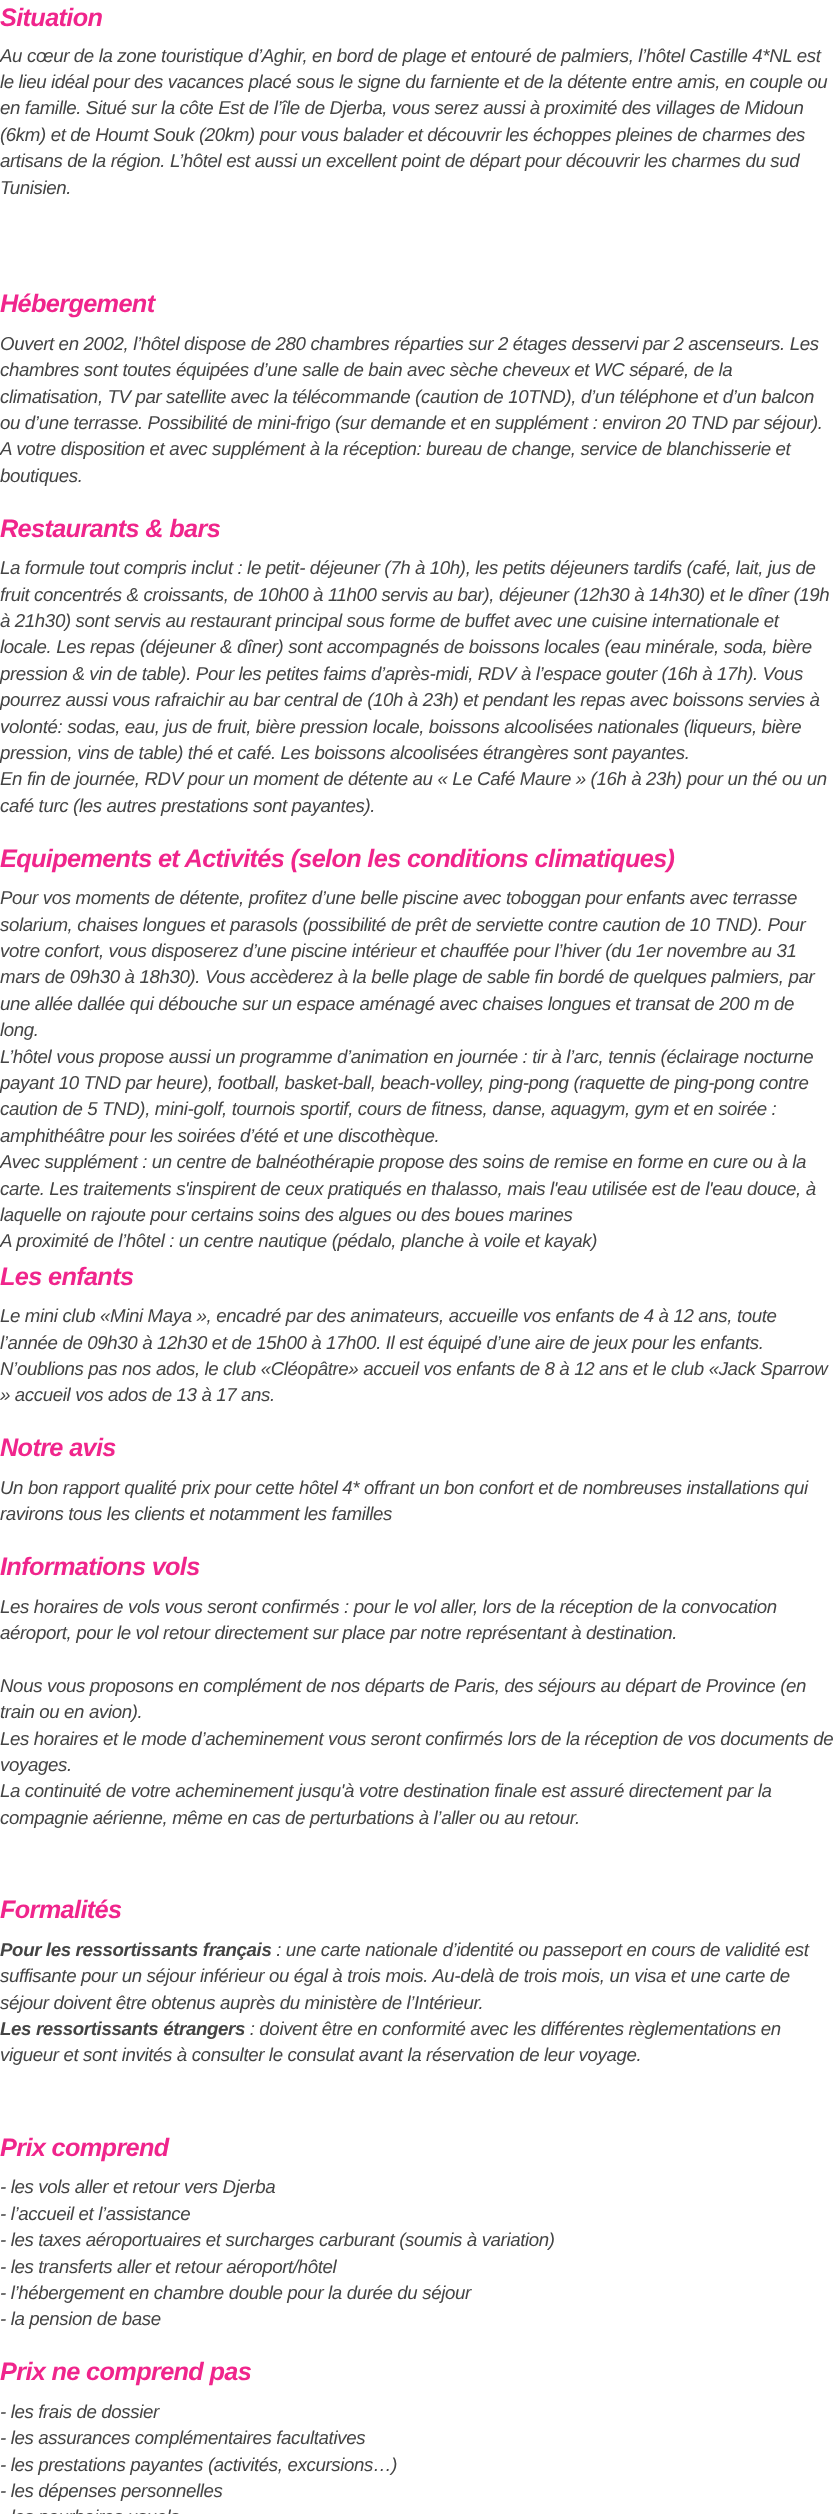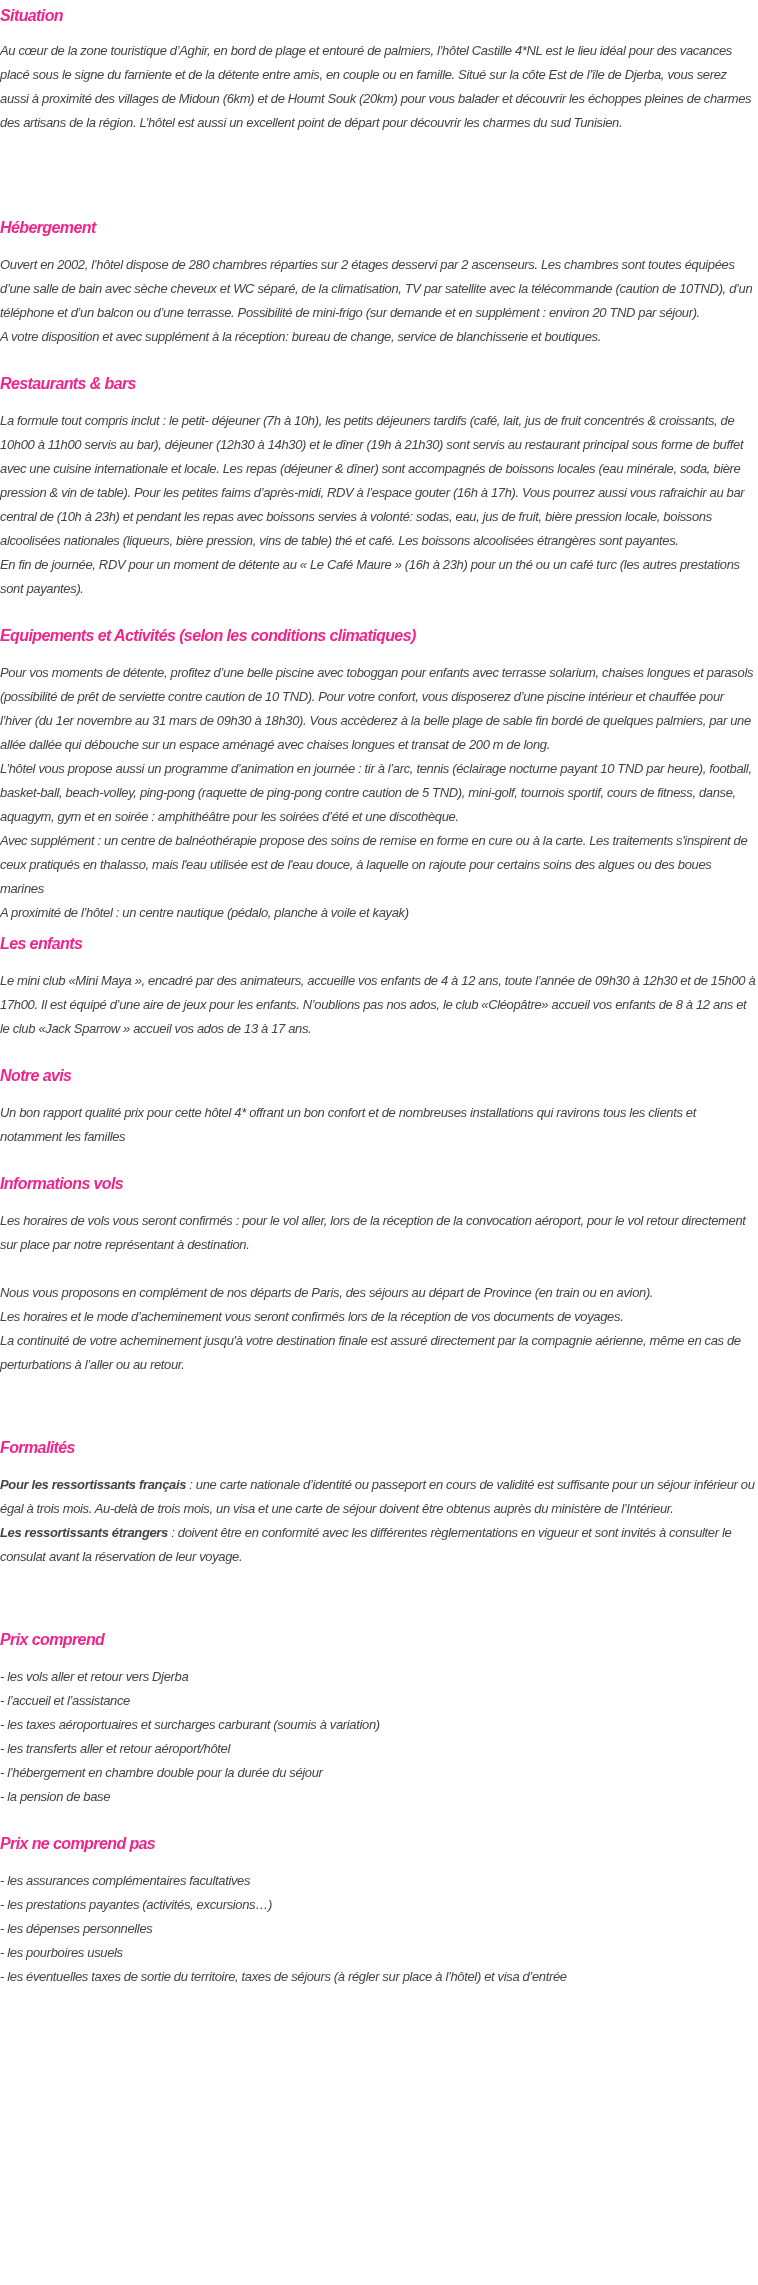--- a/index.html
+++ b/index.html
@@ -8,29 +8,29 @@
     font-family: "Liberation Sans", sans-serif;
     color: #444444;
   }
   .page { padding: 0 0 10px 0; }
   .section { margin: 0; }
   h2 {
     margin: 0;
     font-family: "Liberation Sans", sans-serif;
     font-style: italic;
     font-weight: bold;
-    font-size: 16px;
+    font-size: 23px;
     letter-spacing: -0.6px;
     color: #f0258c;
     line-height: 30px;
   }
   p {
     margin: 0;
     font-style: italic;
-    font-size: 13px;
+    font-size: 17px;
     letter-spacing: -0.35px;
     line-height: 24px;
     color: #444444;
   }
   .section-body { margin-top: 10px; }
   .gap { height: 24px; }
   .item { display: block; }
   b { font-weight: bold; font-style: italic; }
 </style>
 </head>
@@ -112,20 +112,21 @@
       <p class="item">- les taxes aéroportuaires et surcharges carburant (soumis à variation)</p>
       <p class="item">- les transferts aller et retour aéroport/hôtel</p>
       <p class="item">- l’hébergement en chambre double pour la durée du séjour</p>
       <p class="item">- la pension de base</p>
     </div>
   </section>
 
   <section class="section" style="margin-top:20px;">
     <h2>Prix ne comprend pas</h2>
     <div class="section-body">
+      <p class="item">- les frais de dossier</p>
       <p class="item">- les assurances complémentaires facultatives</p>
       <p class="item">- les prestations payantes (activités, excursions…)</p>
       <p class="item">- les dépenses personnelles</p>
       <p class="item">- les pourboires usuels</p>
       <p class="item">- les éventuelles taxes de sortie du territoire, taxes de séjours (à régler sur place à l’hôtel) et visa d’entrée</p>
     </div>
   </section>
 
 </div>
 

